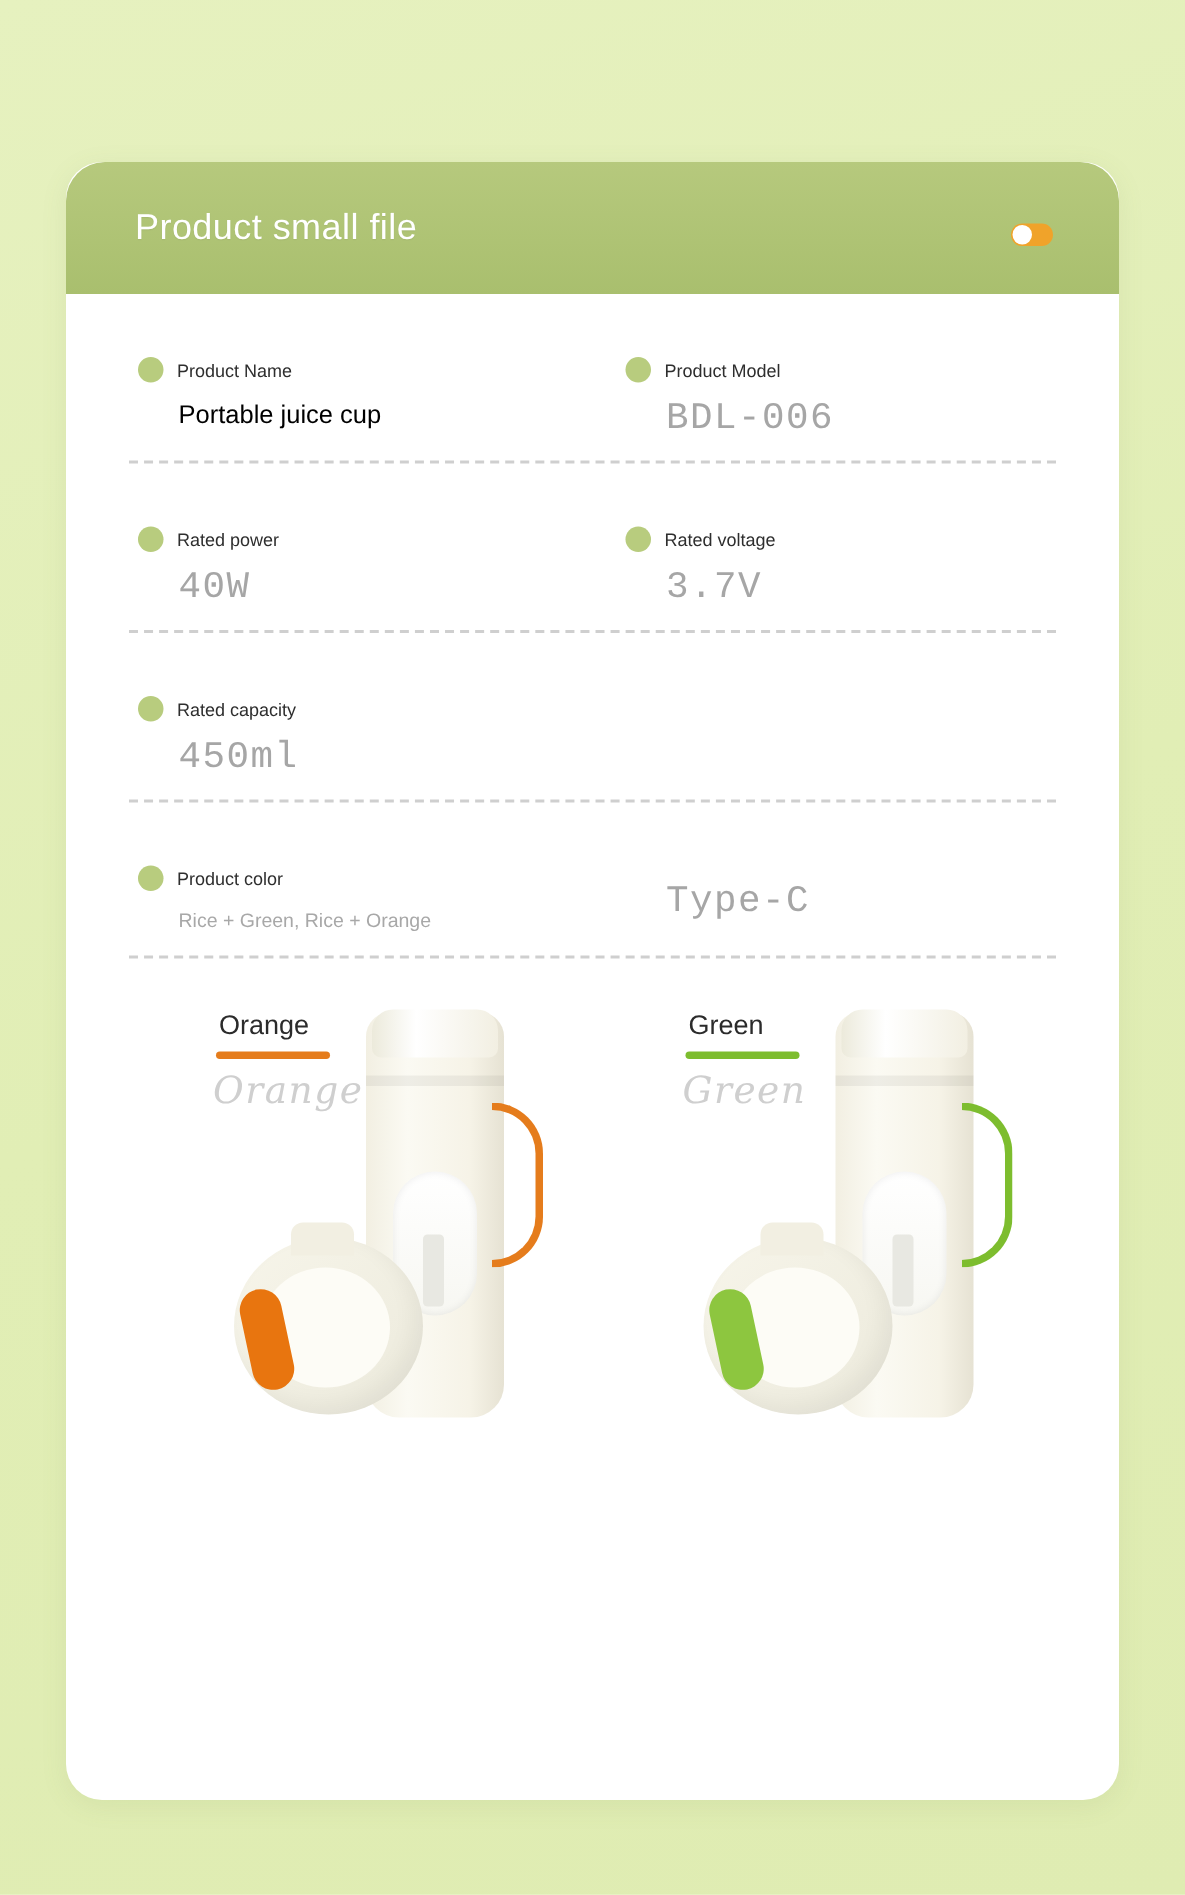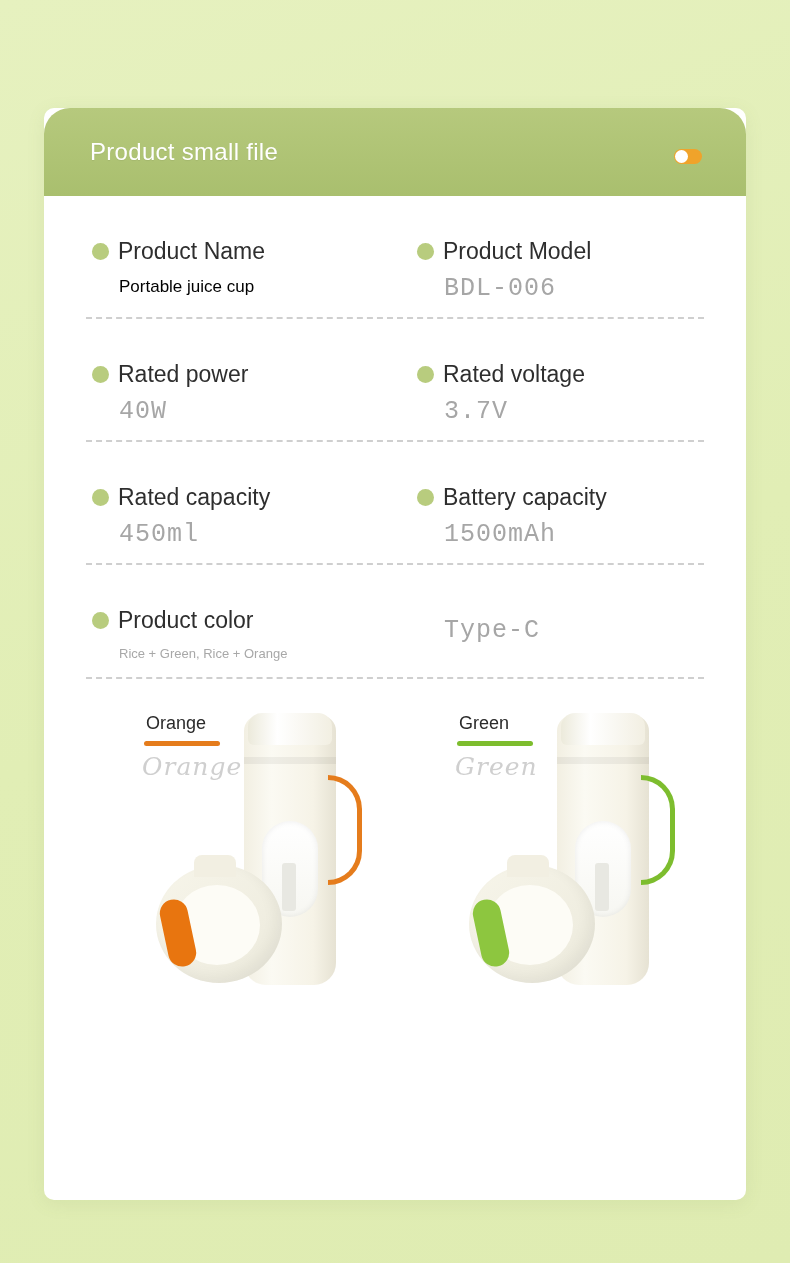--- a/index.html
+++ b/index.html
@@ -16,21 +16,21 @@
     height: 1263px;
     background: linear-gradient(160deg, #e6f1bf 0%, #e1eeb5 50%, #dfecb2 100%);
   }
   .card {
     position: absolute;
     left: 44px;
     top: 108px;
     width: 702px;
     height: 1092px;
     background: #ffffff;
-    border-radius: 10px;
+    border-radius: 24px;
     box-shadow: 0 4px 18px rgba(120,140,80,0.10);
     overflow: hidden;
   }
   .card-header {
     position: relative;
     height: 88px;
     background: linear-gradient(180deg, #b6c97d 0%, #a9bf6e 100%);
     border-radius: 26px 26px 0 0;
     display: flex;
     align-items: center;
@@ -82,21 +82,21 @@
   }
   .dot {
     width: 17px;
     height: 17px;
     border-radius: 50%;
     background: #b8cc7e;
     flex: none;
   }
   .label-text {
     color: #2e2e2e;
-    font-size: 23px;
+    font-size: 12px;
   }
   .value-text {
     margin-top: 12px;
     margin-left: 27px;
     color: #000000;
     font-size: 17px;
   }
   .value-text.mono {
     font-family: Liberation Mono, monospace;
     font-size: 25px;
@@ -300,27 +300,20 @@
       </div>
       <div class="divider"></div>
 
       <div class="spec-row">
         <div class="spec-col">
           <div class="label-line">
             <span class="dot"></span>
             <span class="label-text">Rated capacity</span>
           </div>
           <div class="value-text mono">450ml</div>
-        </div>
-        <div class="spec-col right">
-          <div class="label-line">
-            <span class="dot"></span>
-            <span class="label-text">Battery capacity</span>
-          </div>
-          <div class="value-text mono">1500mAh</div>
         </div>
       </div>
       <div class="divider"></div>
 
       <div class="spec-row">
         <div class="spec-col">
           <div class="label-line">
             <span class="dot"></span>
             <span class="label-text">Product color</span>
           </div>

